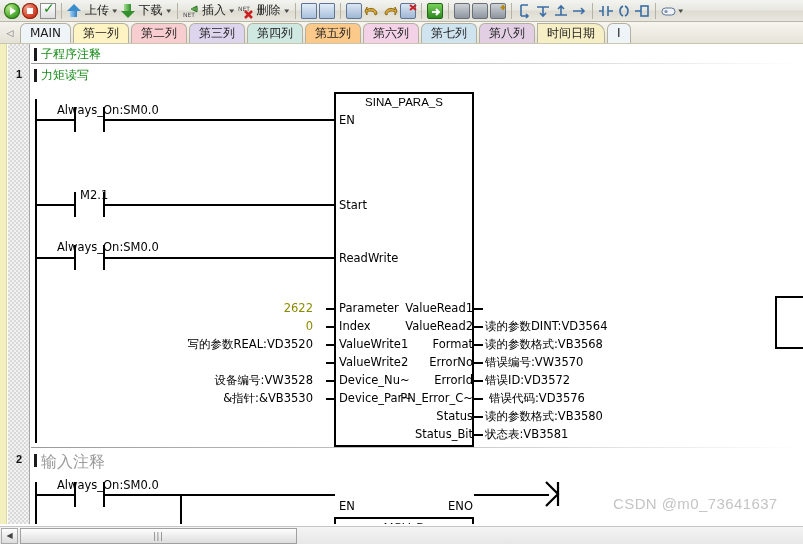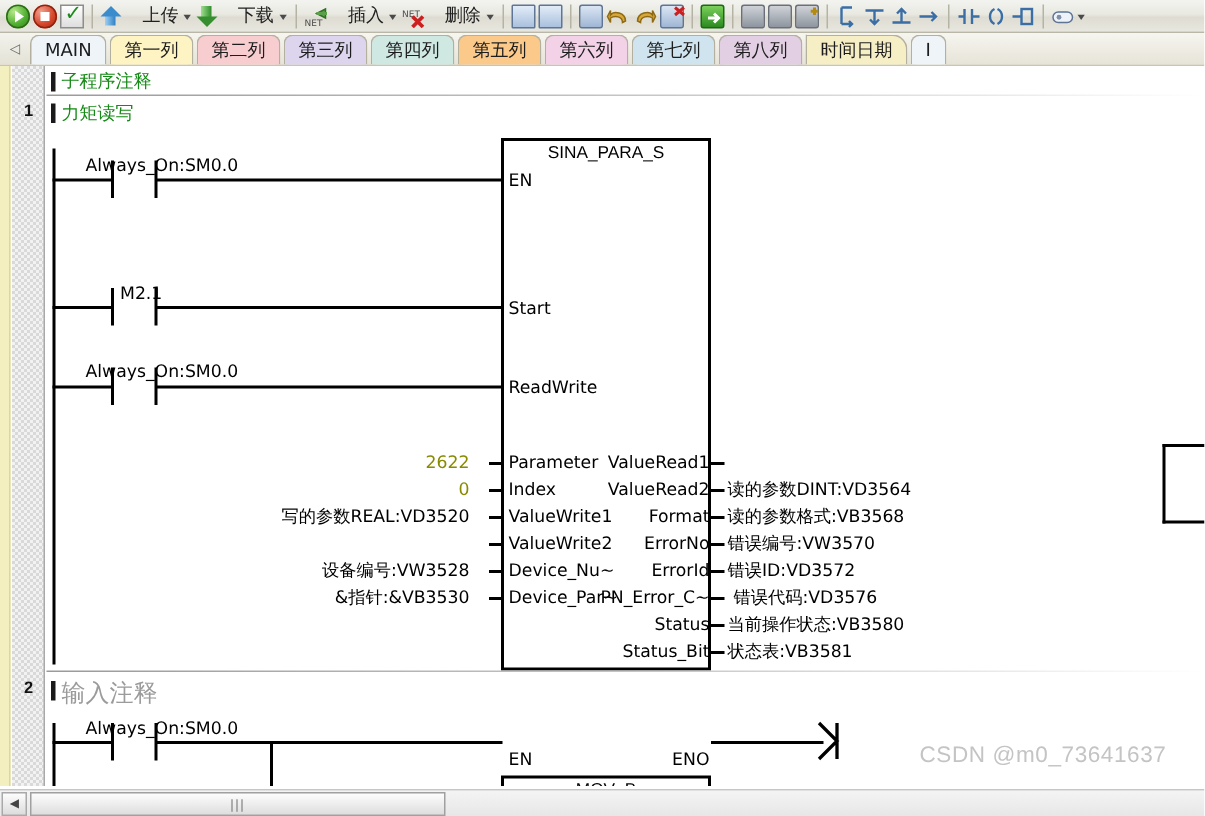--- a/index.html
+++ b/index.html
@@ -14,21 +14,21 @@
 
   
   .toolbar {
     position: absolute; top: 0; left: 0; width: 803px; height: 22px;
     background: linear-gradient(to bottom,#f3f3f0 0%,#e9e9e2 45%,#dedcd2 55%,#e8e7df 100%);
     border-bottom: 1px solid #b9b7a8;
     display: flex; align-items: center; padding-left: 3px;
     white-space: nowrap;
   }
   .tb-item { display: flex; align-items: center; height: 20px; padding: 0 1px; }
-  .tb-lbl { font-size: 12px; color: #202020; margin: 0 2px 0 12px; font-family: "DejaVu Sans","Liberation Sans",sans-serif; }
+  .tb-lbl { font-size: 12px; color: #202020; margin: 0 2px 0 2px; font-family: "DejaVu Sans","Liberation Sans",sans-serif; }
   .tb-sep { width: 1px; height: 16px; background: #b5b3a4; margin: 0 4px; display:inline-block; }
   .tb-caret { font-size: 7px; color: #4a4a4a; margin: 0 3px 0 1px; transform: scaleX(1.4); }
   .ico { width: 16px; height: 16px; display: inline-block; position: relative; flex: 0 0 16px; }
 
   
   .ico-play { border-radius: 50%; background: radial-gradient(circle at 33% 30%, #b6e88b 0%, #4fae31 55%, #2e7a18 100%); box-shadow: inset 0 0 0 1px #2d6b17; }
   .ico-play::after { content:""; position:absolute; left:6px; top:4px; border-left:6px solid #fff; border-top:4px solid transparent; border-bottom:4px solid transparent; }
   .ico-stop { border-radius: 50%; background: radial-gradient(circle at 33% 30%, #f1a08f 0%, #d6462a 55%, #9c2410 100%); box-shadow: inset 0 0 0 1px #8e2310; }
   .ico-stop::after { content:""; position:absolute; left:5px; top:5px; width:6px; height:6px; background:#fff; }
   .ico-check { background: linear-gradient(#fefefe,#dedede); border:1px solid #8d8d8d; }
@@ -374,21 +374,21 @@
     <div class="stub" style="left:474px; top:336px; width:9px;"></div>
     <div class="stub" style="left:474px; top:354px; width:9px;"></div>
     <div class="stub" style="left:474px; top:372px; width:9px;"></div>
     <div class="stub" style="left:474px; top:390px; width:9px;"></div>
 
     <div class="op-out" style="left:485px; top:275px;">读的参数DINT:VD3564</div>
     <div class="op-out" style="left:485px; top:293px;">读的参数格式:VB3568</div>
     <div class="op-out" style="left:485px; top:311px;">错误编号:VW3570</div>
     <div class="op-out" style="left:485px; top:329px;">错误ID:VD3572</div>
     <div class="op-out" style="left:489px; top:347px;">错误代码:VD3576</div>
-    <div class="op-out" style="left:485px; top:365px;">当前操作状态:VB3580</div>
+    <div class="op-out" style="left:485px; top:365px;">读的参数格式:VB3580</div>
     <div class="op-out" style="left:485px; top:383px;">状态表:VB3581</div>
 
     <div style="position:absolute; left:775px; top:252px; width:40px; height:53px; border:2px solid #000; border-right:none;"></div>
 
     <div class="divider" style="top:403px; width:772px;"></div>
 
     <div class="netnum" style="top:409px;">2</div>
     <div class="cmt-bar" style="left:34px; top:410px;"></div>
     <div class="cmt-gray" style="left:41px; top:408px;">输入注释</div>
 

